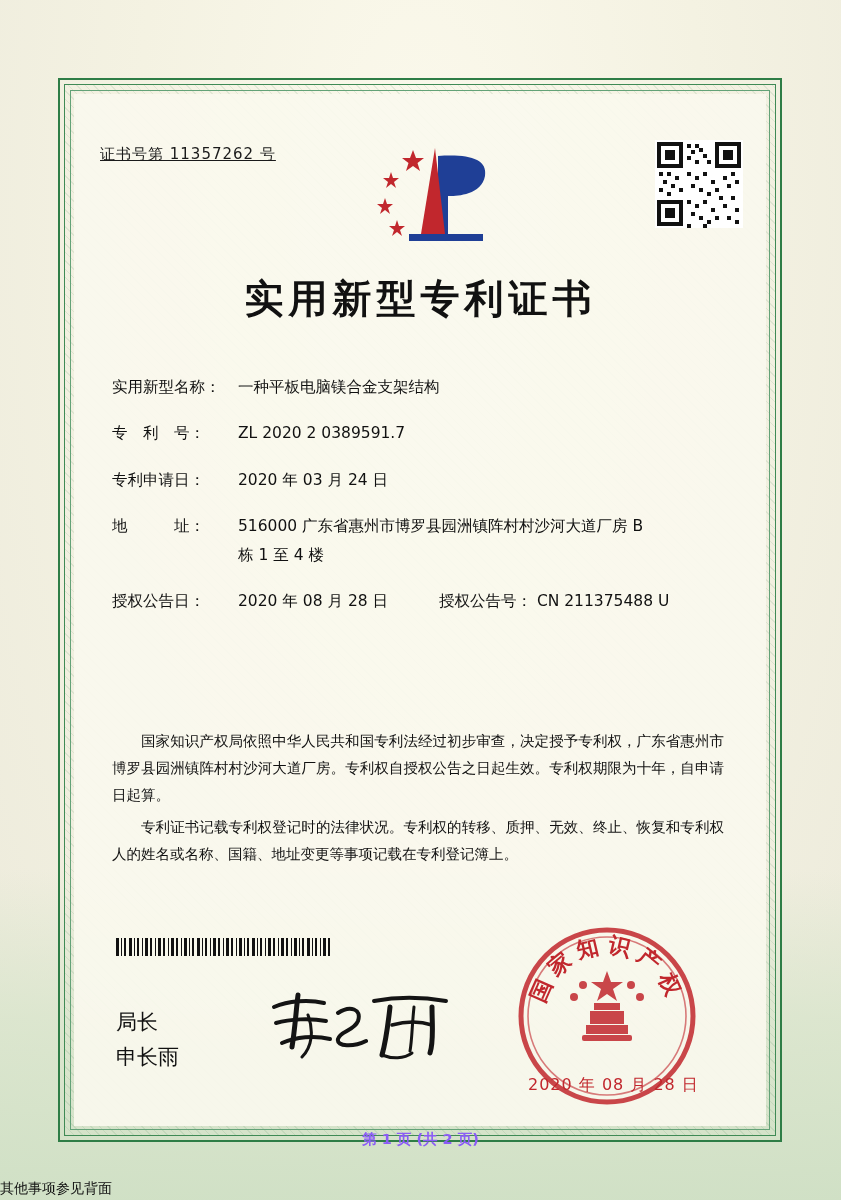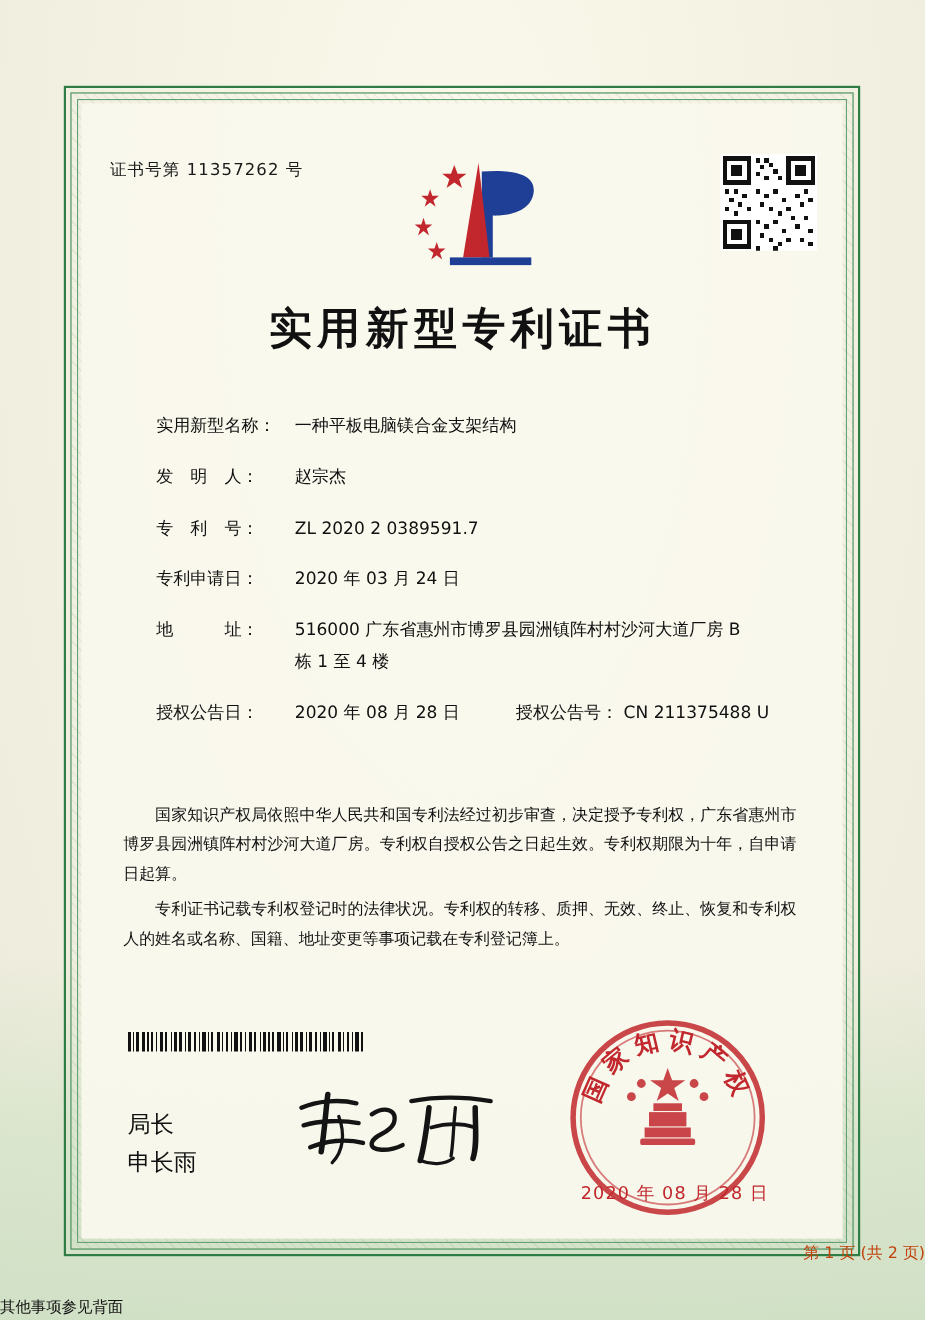--- a/index.html
+++ b/index.html
@@ -75,20 +75,21 @@
 
   
   .cert-no {
     position: absolute;
     left: 100px;
     top: 145px;
     font-size: 15px;
     letter-spacing: 1px;
     color: #1a1a1a;
     font-family: "DejaVu Sans", "Liberation Sans", sans-serif;
+    text-decoration: underline;
   }
   .logo {
     position: absolute;
     left: 375px;
     top: 138px;
     width: 125px;
     height: 105px;
   }
   .qr {
     position: absolute;
@@ -117,21 +118,20 @@
     top: 376px;
     width: 620px;
     font-size: 15.5px;
     color: #111;
     line-height: 1.5;
   }
   .field-row {
     display: flex;
     align-items: flex-start;
     margin-bottom: 23px;
-    margin-left: 30px;
   }
   .field-label {
     width: 126px;
     flex: 0 0 126px;
     white-space: pre;
   }
   .field-value {
     flex: 1 1 auto;
   }
   .field-value .cont {
@@ -197,23 +197,24 @@
     color: #c1272d;
     letter-spacing: 1px;
     font-family: "DejaVu Sans", "Liberation Sans", sans-serif;
   }
 
   .page-number {
     position: absolute;
     left: 0;
     right: 0;
     top: 1130px;
-    text-align: right;
+    text-align: center;
     font-size: 14.5px;
-    color: #c2410c;
+    color: #8b5cf6;
+    font-weight: bold;
   }
   .footer-note {
     position: absolute;
     left: 0;
     right: 0;
     top: 1180px;
     font-size: 14px;
     color: #111;
   }
 </style>
@@ -315,24 +316,20 @@
       </g>
     </svg>
   </div>
 
   <div class="main-title">实用新型专利证书</div>
 
   <div class="fields">
     <div class="field-row">
       <div class="field-label">实用新型名称：</div>
       <div class="field-value">一种平板电脑镁合金支架结构</div>
-    </div>
-    <div class="field-row">
-      <div class="field-label">发　明　人：</div>
-      <div class="field-value">赵宗杰</div>
     </div>
     <div class="field-row">
       <div class="field-label">专　利　号：</div>
       <div class="field-value">ZL 2020 2 0389591.7</div>
     </div>
     <div class="field-row">
       <div class="field-label">专利申请日：</div>
       <div class="field-value">2020 年 03 月 24 日</div>
     </div>
     <div class="field-row">

